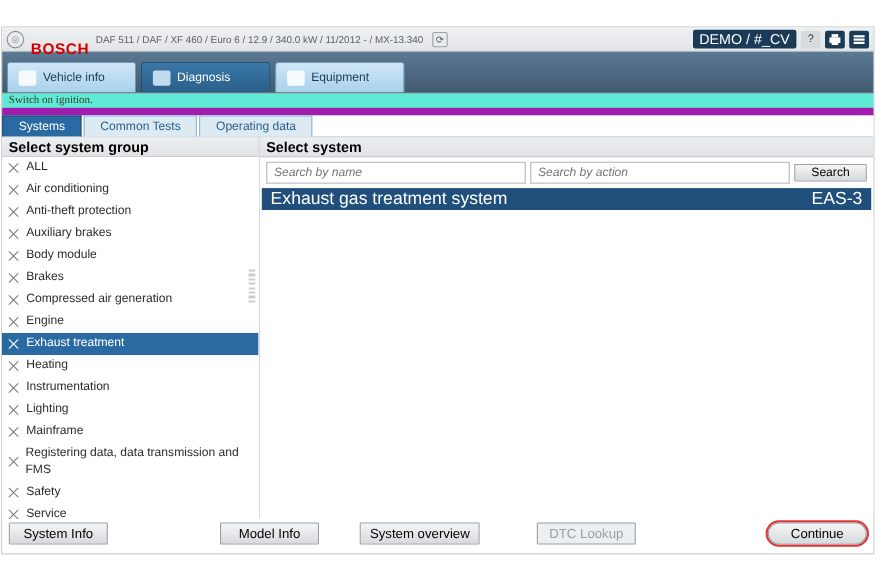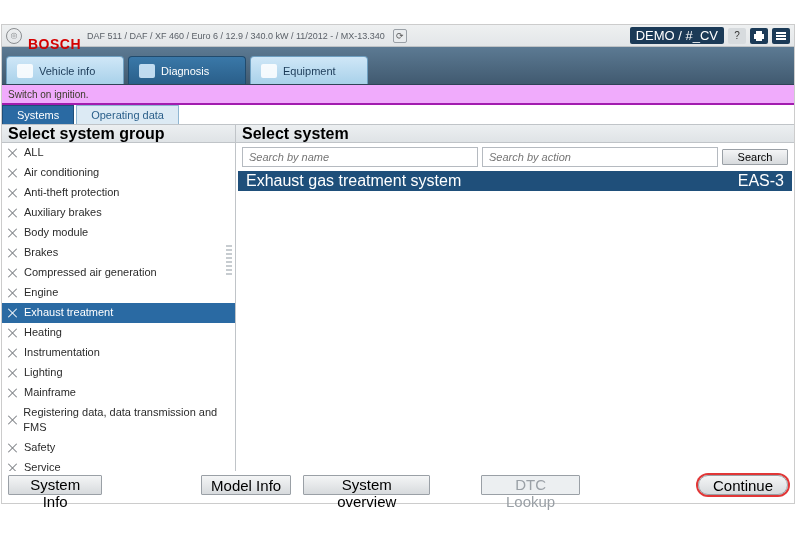--- a/index.html
+++ b/index.html
@@ -15,47 +15,47 @@
   .user-badge { background: #1b3a57; color: #fff; font-size: 13px; padding: 1px 6px; border-radius: 2px; }
   .hdr-icon { width: 18px; height: 16px; background: #1b3a57; border-radius: 2px; display: inline-flex; align-items: center; justify-content: center; color: #fff; font-size: 10px; }
   .hdr-icon.light { background: #d7dbde; color: #333; }
 
   .nav { height: 38px; background: linear-gradient(#5c7a93,#415a70); display: flex; align-items: flex-end; padding: 0 4px; gap: 4px; border-bottom: 1px solid #2f4356; }
   .tab { height: 28px; min-width: 118px; border-radius: 4px 4px 0 0; display: flex; align-items: center; gap: 6px; padding: 0 10px; font-size: 11px; color: #1b3a57; background: linear-gradient(#cfe7f7,#a9d1ea); border: 1px solid #6fa0c2; border-bottom: none; }
   .tab.active { background: linear-gradient(#3a78a8,#2a5f8a); color: #fff; border-color: #214b6d; }
   .tab .ticon { width: 16px; height: 14px; background: #fff; opacity: 0.85; border-radius: 2px; }
   .tab.active .ticon { background: #d9efff; }
 
-  .notice { height: 20px; background: #f0abfc; border-bottom: 2px solid #a21caf; display: flex; align-items: center; padding: 0 6px; font-size: 10px; color: #3b3b2a; }
+  .notice { height: 20px; background: #5eead4; border-bottom: 7px solid #a21caf; display: flex; align-items: center; padding: 0 6px; font-size: 10px; color: #3b3b2a; font-family: Liberation Serif, serif; }
 
   .subtabs { height: 20px; display: flex; align-items: stretch; border-bottom: 1px solid #c0c4c8; background: #fff; }
   .subtab { padding: 0 14px; display: flex; align-items: center; font-size: 11px; border: 1px solid #8fb6d2; border-bottom: none; background: #dceaf4; color: #2a5f8a; margin-right: 2px; }
   .subtab.active { background: #2a6aa3; color: #fff; border-color: #1f4f7a; }
 
   .panels { display: flex; height: 346px; }
   .left-panel { width: 234px; border-right: 1px solid #c0c4c8; display: flex; flex-direction: column; position: relative; }
-  .panel-hdr { height: 18px; background: linear-gradient(#eceff1,#dfe3e6); border-bottom: 1px solid #c0c4c8; font-weight: bold; font-size: 16px; padding: 0 6px; display: flex; align-items: center; }
+  .panel-hdr { height: 18px; background: linear-gradient(#eceff1,#dfe3e6); border-bottom: 1px solid #c0c4c8; font-weight: bold; font-size: 13px; padding: 0 6px; display: flex; align-items: center; }
   .list { flex: 1; overflow-y: auto; background: #fff; }
   .list-row { display: flex; align-items: center; gap: 6px; padding: 2px 6px; font-size: 11px; color: #2b2b2b; line-height: 15px; min-height: 17px; border-bottom: 1px solid transparent; cursor: default; }
   .list-row .xicon { width: 10px; height: 10px; display: inline-block; position: relative; color: #7a7e82; }
   .list-row .xicon::before, .list-row .xicon::after { content: ""; position: absolute; left: 4px; top: -1px; width: 1px; height: 12px; background: currentColor; }
   .list-row .xicon::before { transform: rotate(45deg); }
   .list-row .xicon::after { transform: rotate(-45deg); }
   .list-row.selected { background: #2a6aa3; color: #fff; }
   .list-row.selected .xicon { color: #fff; }
 
   .right-panel { flex: 1; display: flex; flex-direction: column; }
   .search-bar { height: 28px; display: flex; align-items: center; gap: 4px; padding: 4px 6px; }
   .search-bar input { flex: 1; height: 20px; border: 1px solid #b5bac0; padding: 0 6px; font-size: 11px; color: #333; font-style: italic; background: #fff; }
   .search-btn { width: 66px; height: 16px; border: 1px solid #9aa0a6; background: linear-gradient(#f4f5f6,#d7dadd); font-size: 11px; border-radius: 1px; cursor: pointer; }
   .result-row { height: 20px; background: #1f4f7a; color: #fff; display: flex; align-items: center; padding: 0 8px; font-size: 16px; justify-content: space-between; margin: 0 2px; }
   .result-fill { flex: 1; background: #fff; }
 
   .footer { position: absolute; left: 0; right: 0; bottom: 4px; height: 28px; display: flex; align-items: center; padding: 0 6px; gap: 6px; }
-  .btn { height: 20px; min-width: 90px; padding: 0 8px; border: 1px solid #9aa0a6; background: linear-gradient(#f4f5f6,#d7dadd); font-size: 15px; border-radius: 1px; cursor: pointer; }
+  .btn { height: 20px; min-width: 90px; padding: 0 8px; border: 1px solid #9aa0a6; background: linear-gradient(#f4f5f6,#d7dadd); font-size: 12px; border-radius: 1px; cursor: pointer; }
   .btn.disabled { color: #9aa0a6; background: #eceff1; cursor: default; }
   .spacer { flex: 1; }
   .btn.highlight { box-shadow: 0 0 0 2px rgba(220,20,20,0.85); border-radius: 10px; margin-left: 48px; }
   .drag-handle { position: absolute; left: 224px; top: 120px; width: 6px; height: 30px; background: repeating-linear-gradient(#c7ccd0,#c7ccd0 2px,#fff 2px,#fff 4px); }
 
   ::-webkit-scrollbar { width: 12px; }
   ::-webkit-scrollbar-track { background: #f1f3f4; }
   ::-webkit-scrollbar-thumb { background: #c7ccd0; border-radius: 3px; }
 </style>
 </head>
@@ -102,20 +102,21 @@
       <span>Equipment</span>
     </div>
   </div>
 
   <div class="notice">
     <span>Switch on ignition.</span>
   </div>
 
   <div class="subtabs">
     <div class="subtab active">Systems</div>
+    <div class="subtab">Common Tests</div>
     <div class="subtab">Operating data</div>
   </div>
 
   <div class="panels">
 
     <div class="left-panel">
       <div class="panel-hdr">Select system group</div>
       <div class="list" id="group-list">
           <div class="list-row">
             <span class="xicon"></span>

